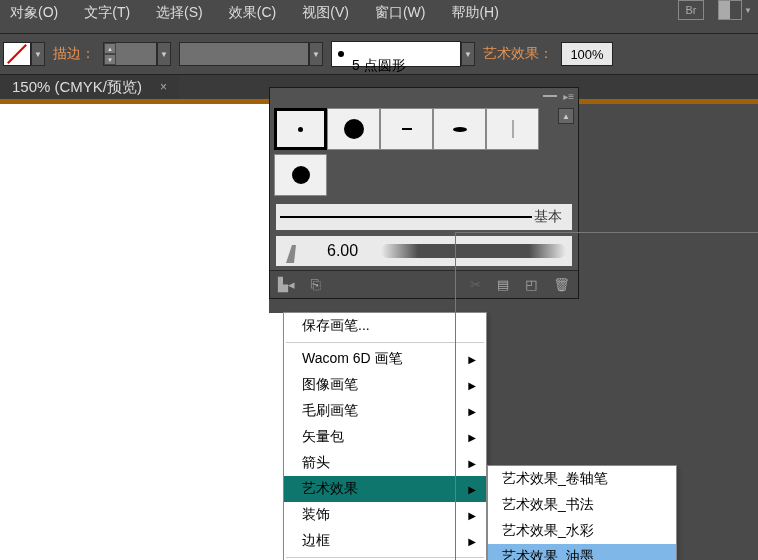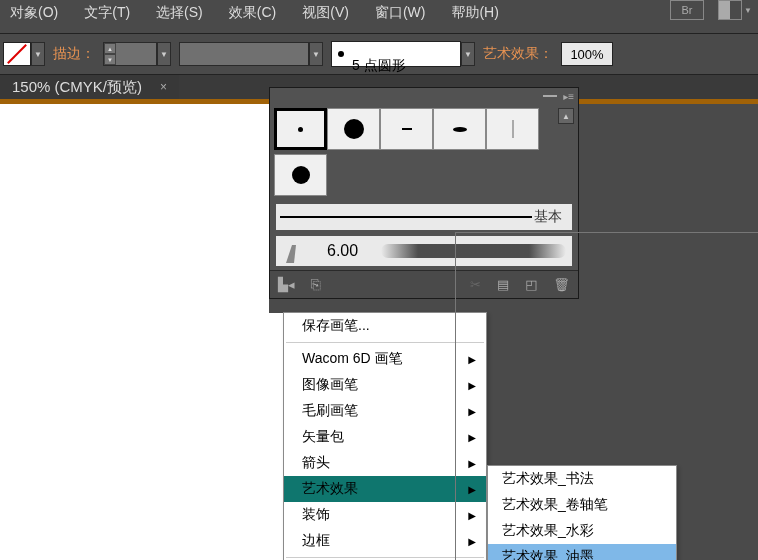--- a/index.html
+++ b/index.html
@@ -1,21 +1,21 @@
 <!DOCTYPE html>
 <html><head>
 <meta charset="utf-8">
 <style>
 * { margin: 0; padding: 0; box-sizing: border-box; font-family: "Microsoft YaHei", sans-serif; }
 body { width: 758px; height: 560px; background: #ffffff; overflow: hidden; position: relative; }
 
 .menu-bar { height: 33px; background: #4a4a4a; display: flex; align-items: flex-start; padding: 0 4px; gap: 14px; }
 .menu-item { color: #dcdcdc; font-size: 14px; cursor: pointer; padding: 4px 6px; }
 .menu-spacer { flex: 1; }
-.br-icon { width: 34px; height: 20px; border: 1px solid #888; color: #aaa; font-size: 11px; display: flex; align-items: center; justify-content: center; }
+.br-icon { width: 26px; height: 20px; border: 1px solid #888; color: #aaa; font-size: 11px; display: flex; align-items: center; justify-content: center; }
 .layout-icon { width: 24px; height: 20px; border: 1px solid #888; display: flex; }
 .layout-icon .l { width: 12px; background: #aaa; }
 .layout-icon .r { width: 12px; }
 .layout-drop { width: 12px; height: 20px; color: #aaa; display:flex; align-items:center; justify-content:center; font-size:8px; }
 
 .tool-bar { height: 42px; background: #4a4a4a; border-top: 1px solid #222; border-bottom: 1px solid #222; display: flex; align-items: center; padding: 0 3px; gap: 8px; }
 .fill-swatch { width: 28px; height: 24px; background: #fff; display:flex; align-items:center; justify-content:center; border: 1px solid #222; }
 .fill-swatch .slash { width: 26px; height: 2px; background: #d00; transform: rotate(-45deg); }
 .drop-arrow { width: 14px; height: 24px; background: #5a5a5a; border: 1px solid #2a2a2a; display:flex; align-items:center; justify-content:center; color:#ccc; font-size: 8px; }
 .tb-label { color: #e89352; font-size: 14px; }
@@ -239,17 +239,17 @@
     </div>
   <div class="ctx-item">
       <span>边框</span>
       <span class="arrow">▶</span>
     </div>
   <div class="ctx-sep"></div>
 
 </div>
 
 <div class="sub-menu">
+  <div class="sub-item">艺术效果_卷轴笔</div>
   <div class="sub-item">艺术效果_书法</div>
-  <div class="sub-item">艺术效果_卷轴笔</div>
   <div class="sub-item">艺术效果_水彩</div>
   <div class="sub-item hl">艺术效果_油墨</div>
 </div>
 
 </body></html>

